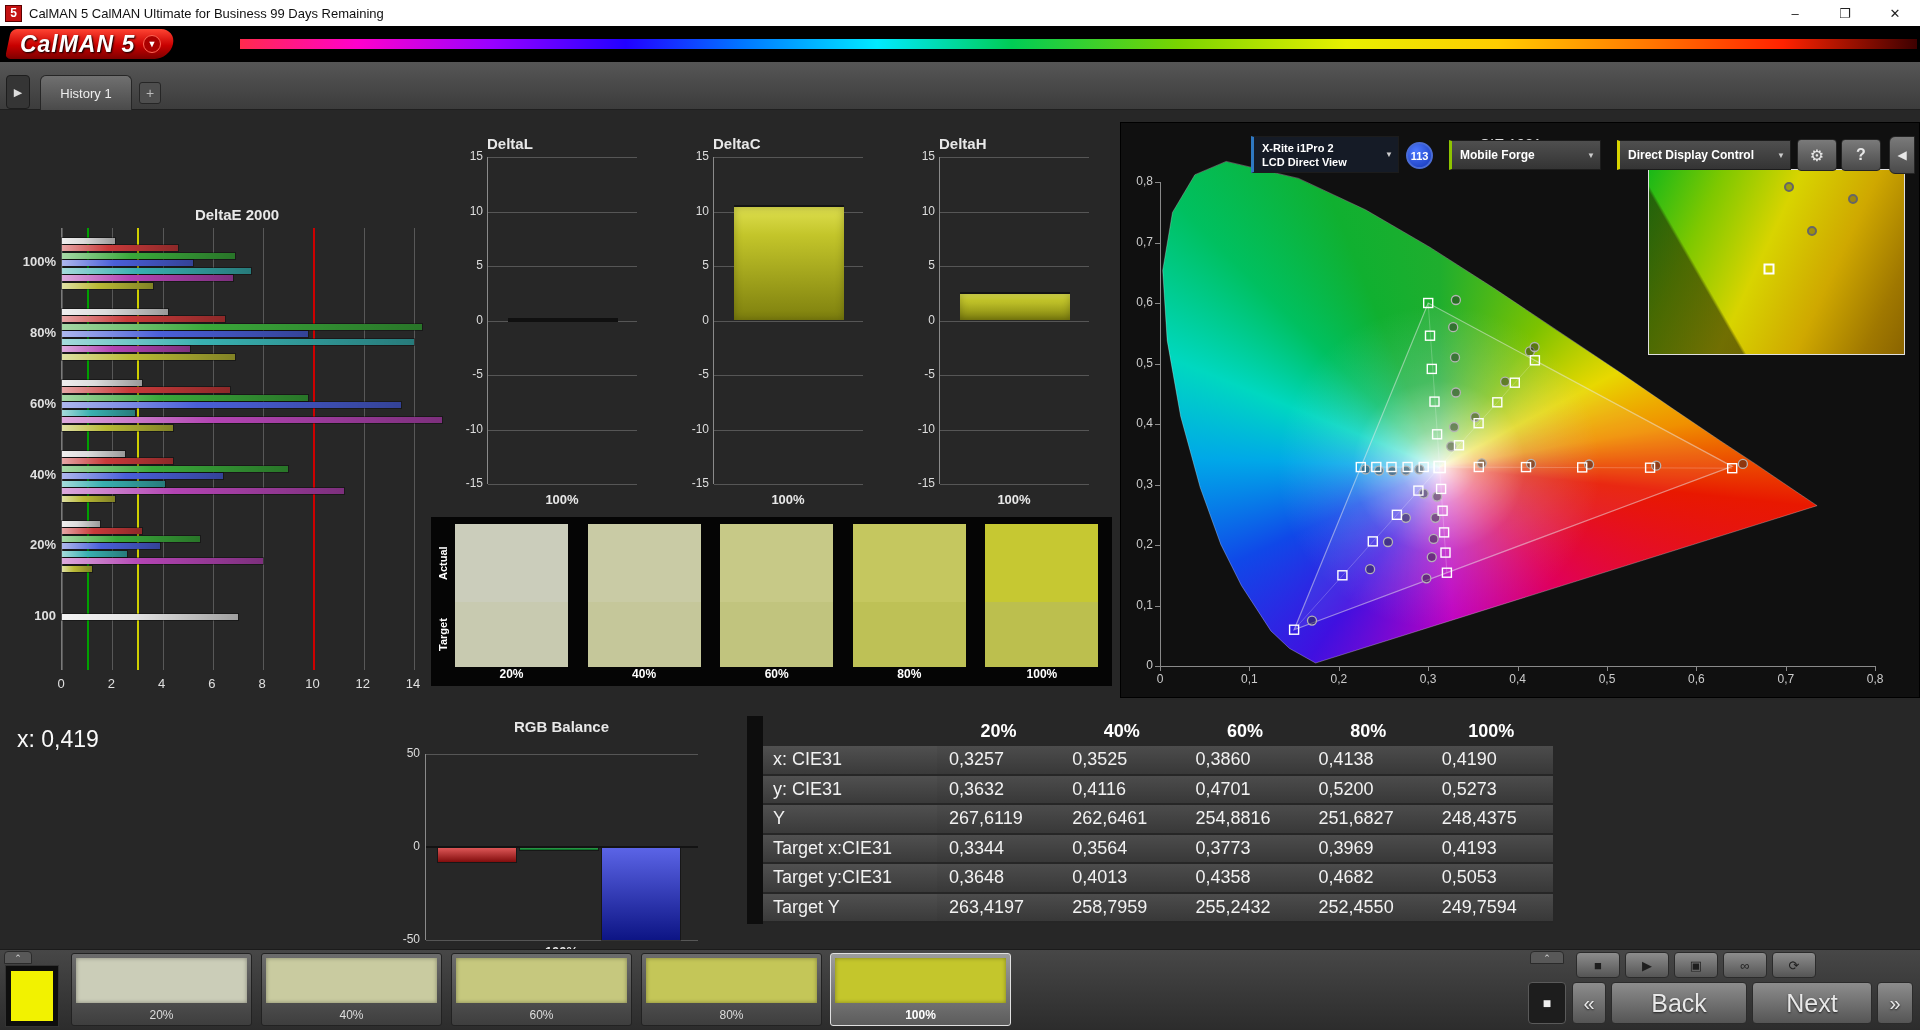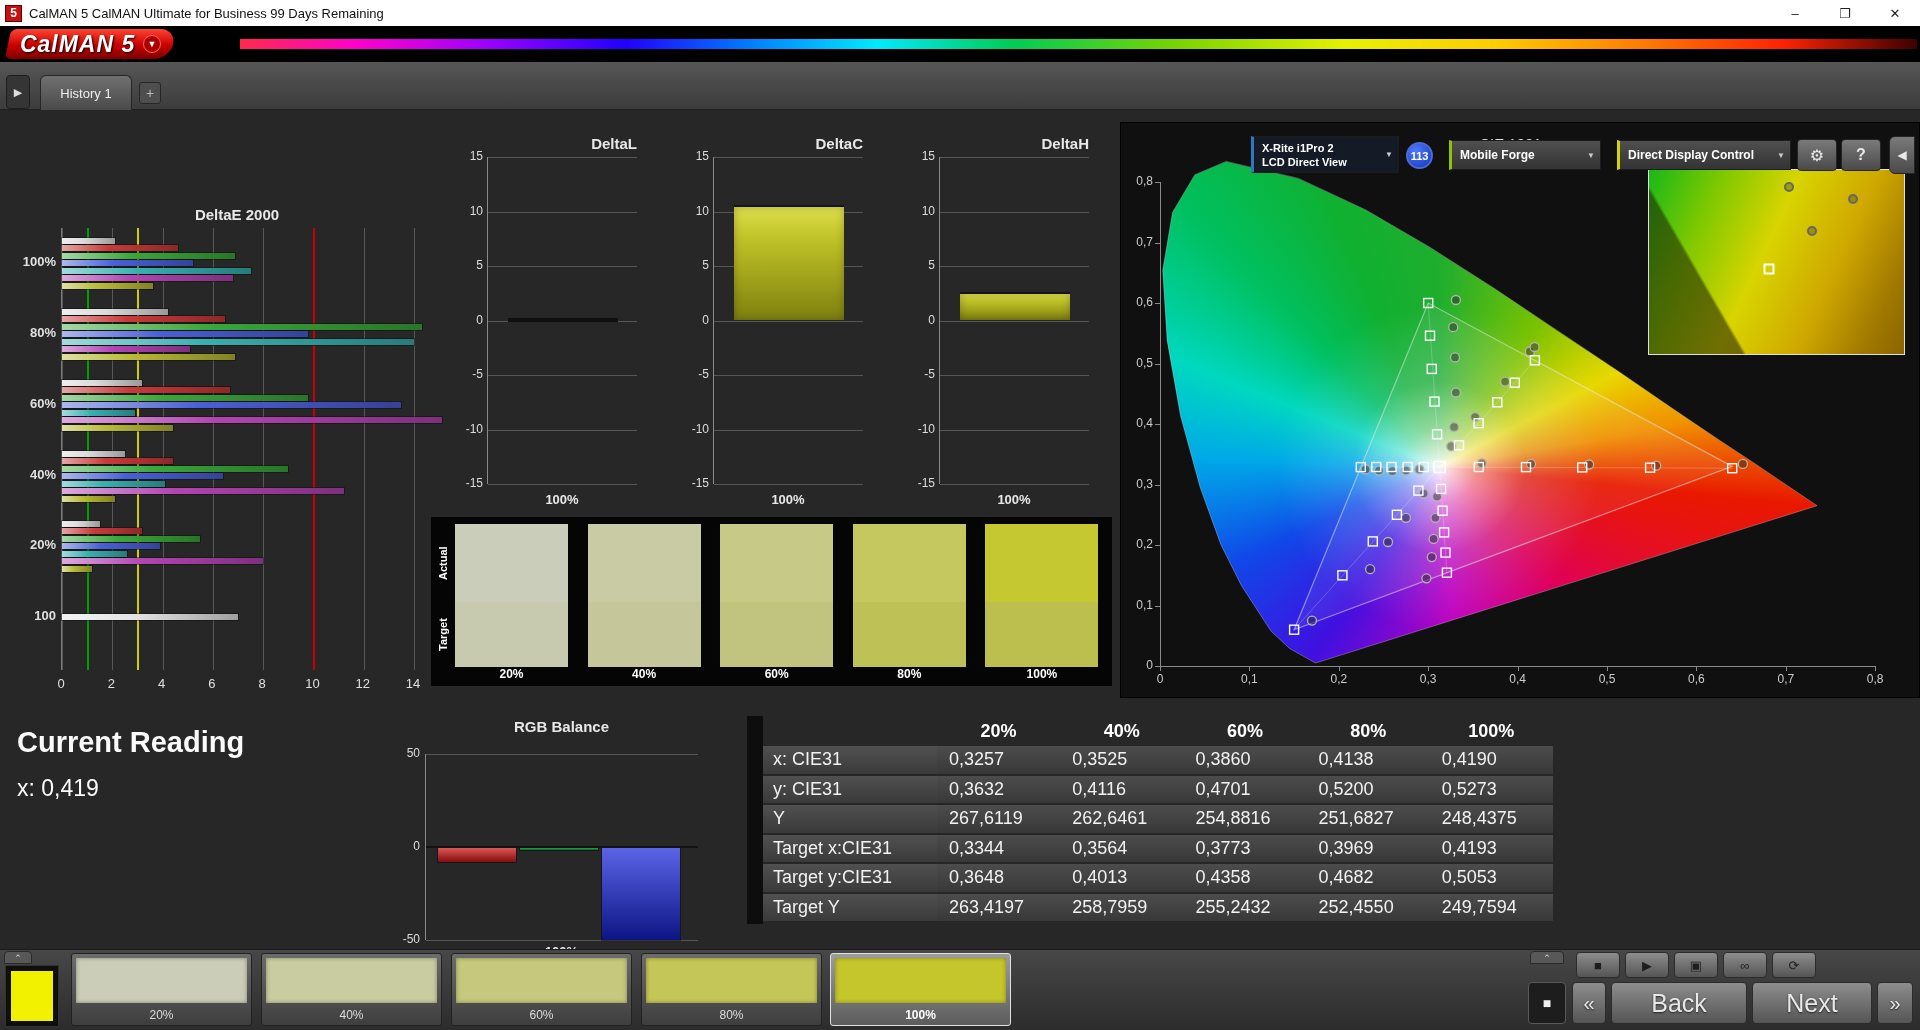--- a/index.html
+++ b/index.html
@@ -44,21 +44,21 @@
   .de-title{position:absolute;left:49px;top:6px;width:352px;text-align:center;font-size:15px;font-weight:bold;color:#e8e8e8}
   .de-plot{position:absolute;left:49px;top:28px;width:352px;height:442px;border-left:1px solid #7a7a7a}
   .de-grid{position:absolute;top:0;bottom:0;width:1px;background:#585858}
   .de-ref{position:absolute;top:0;bottom:0;width:2px}
   .de-ylab{position:absolute;left:0;width:44px;text-align:right;font-size:13px;font-weight:bold;color:#e0e0e0}
   .de-xlab{position:absolute;top:476px;width:30px;text-align:center;font-size:13px;color:#e0e0e0}
   .de-bar{position:absolute;left:0;height:6px;background-image:linear-gradient(90deg,rgba(255,255,255,.55),rgba(255,255,255,0) 40%,rgba(0,0,0,.3));box-shadow:0 0 0 1px rgba(0,0,0,.35)}
 
   
   .dchart{position:absolute;top:135px;width:226px;height:380px}
-  .dc-title{position:absolute;left:25px;top:0;width:150px;text-align:right;font-size:15px;font-weight:bold;color:#e8e8e8}
+  .dc-title{position:absolute;left:25px;top:0;width:150px;text-align:left;font-size:15px;font-weight:bold;color:#e8e8e8}
   .dc-box{position:absolute;left:25px;top:22px;width:150px;height:327px;border-left:1px solid #8a8a8a}
   .dc-grid{position:absolute;left:0;right:0;height:1px;background:#565656}
   .dc-ylab{position:absolute;left:0;width:21px;text-align:right;font-size:12px;color:#ddd}
   .dc-xlab{position:absolute;left:25px;top:357px;width:150px;text-align:center;font-size:13px;font-weight:bold;color:#e8e8e8}
   .dc-bar{position:absolute;left:20px;width:110px;background:linear-gradient(180deg,#dedf4e 0%,#c3c52a 25%,#7e800e 100%);border-top:2px solid #141414;box-shadow:inset 0 0 8px rgba(0,0,0,.25)}
   .dc-bar.zero{background:#141414;border-top:none}
 
   
   .swpanel{position:absolute;left:431px;top:517px;width:681px;height:169px;background:#050505}
   .sw-rowlab{position:absolute;left:4px;width:16px;color:#fff;font-size:11px;font-weight:bold;writing-mode:vertical-rl;transform:rotate(180deg);display:flex;align-items:center;justify-content:center}
@@ -461,21 +461,20 @@
       <div class="cie-ytick" style="top: 240.5px;"></div>
       <div class="cie-ylab" style="left: 2px; width: 30px; top: 172px;">0,6</div>
       <div class="cie-ytick" style="top: 180px;"></div>
       <div class="cie-ylab" style="left: 2px; width: 30px; top: 111.5px;">0,7</div>
       <div class="cie-ytick" style="top: 119.5px;"></div>
       <div class="cie-ylab" style="left: 2px; width: 30px; top: 51px;">0,8</div>
       <div class="cie-ytick" style="top: 59px;"></div>
     </div>
 
   <div class="creading">
-    <div class="cr-title">Current Reading</div>
     <div>
         <div class="cr-line">x: 0,419</div>
       </div>
   </div>
 
   <div class="rgbp">
     <div class="rgb-title">RGB Balance</div>
     <div class="rgb-box">
         <div class="rgb-grid" style="top: 0px;"></div>
         <div class="rgb-grid" style="top: 93px;"></div>

